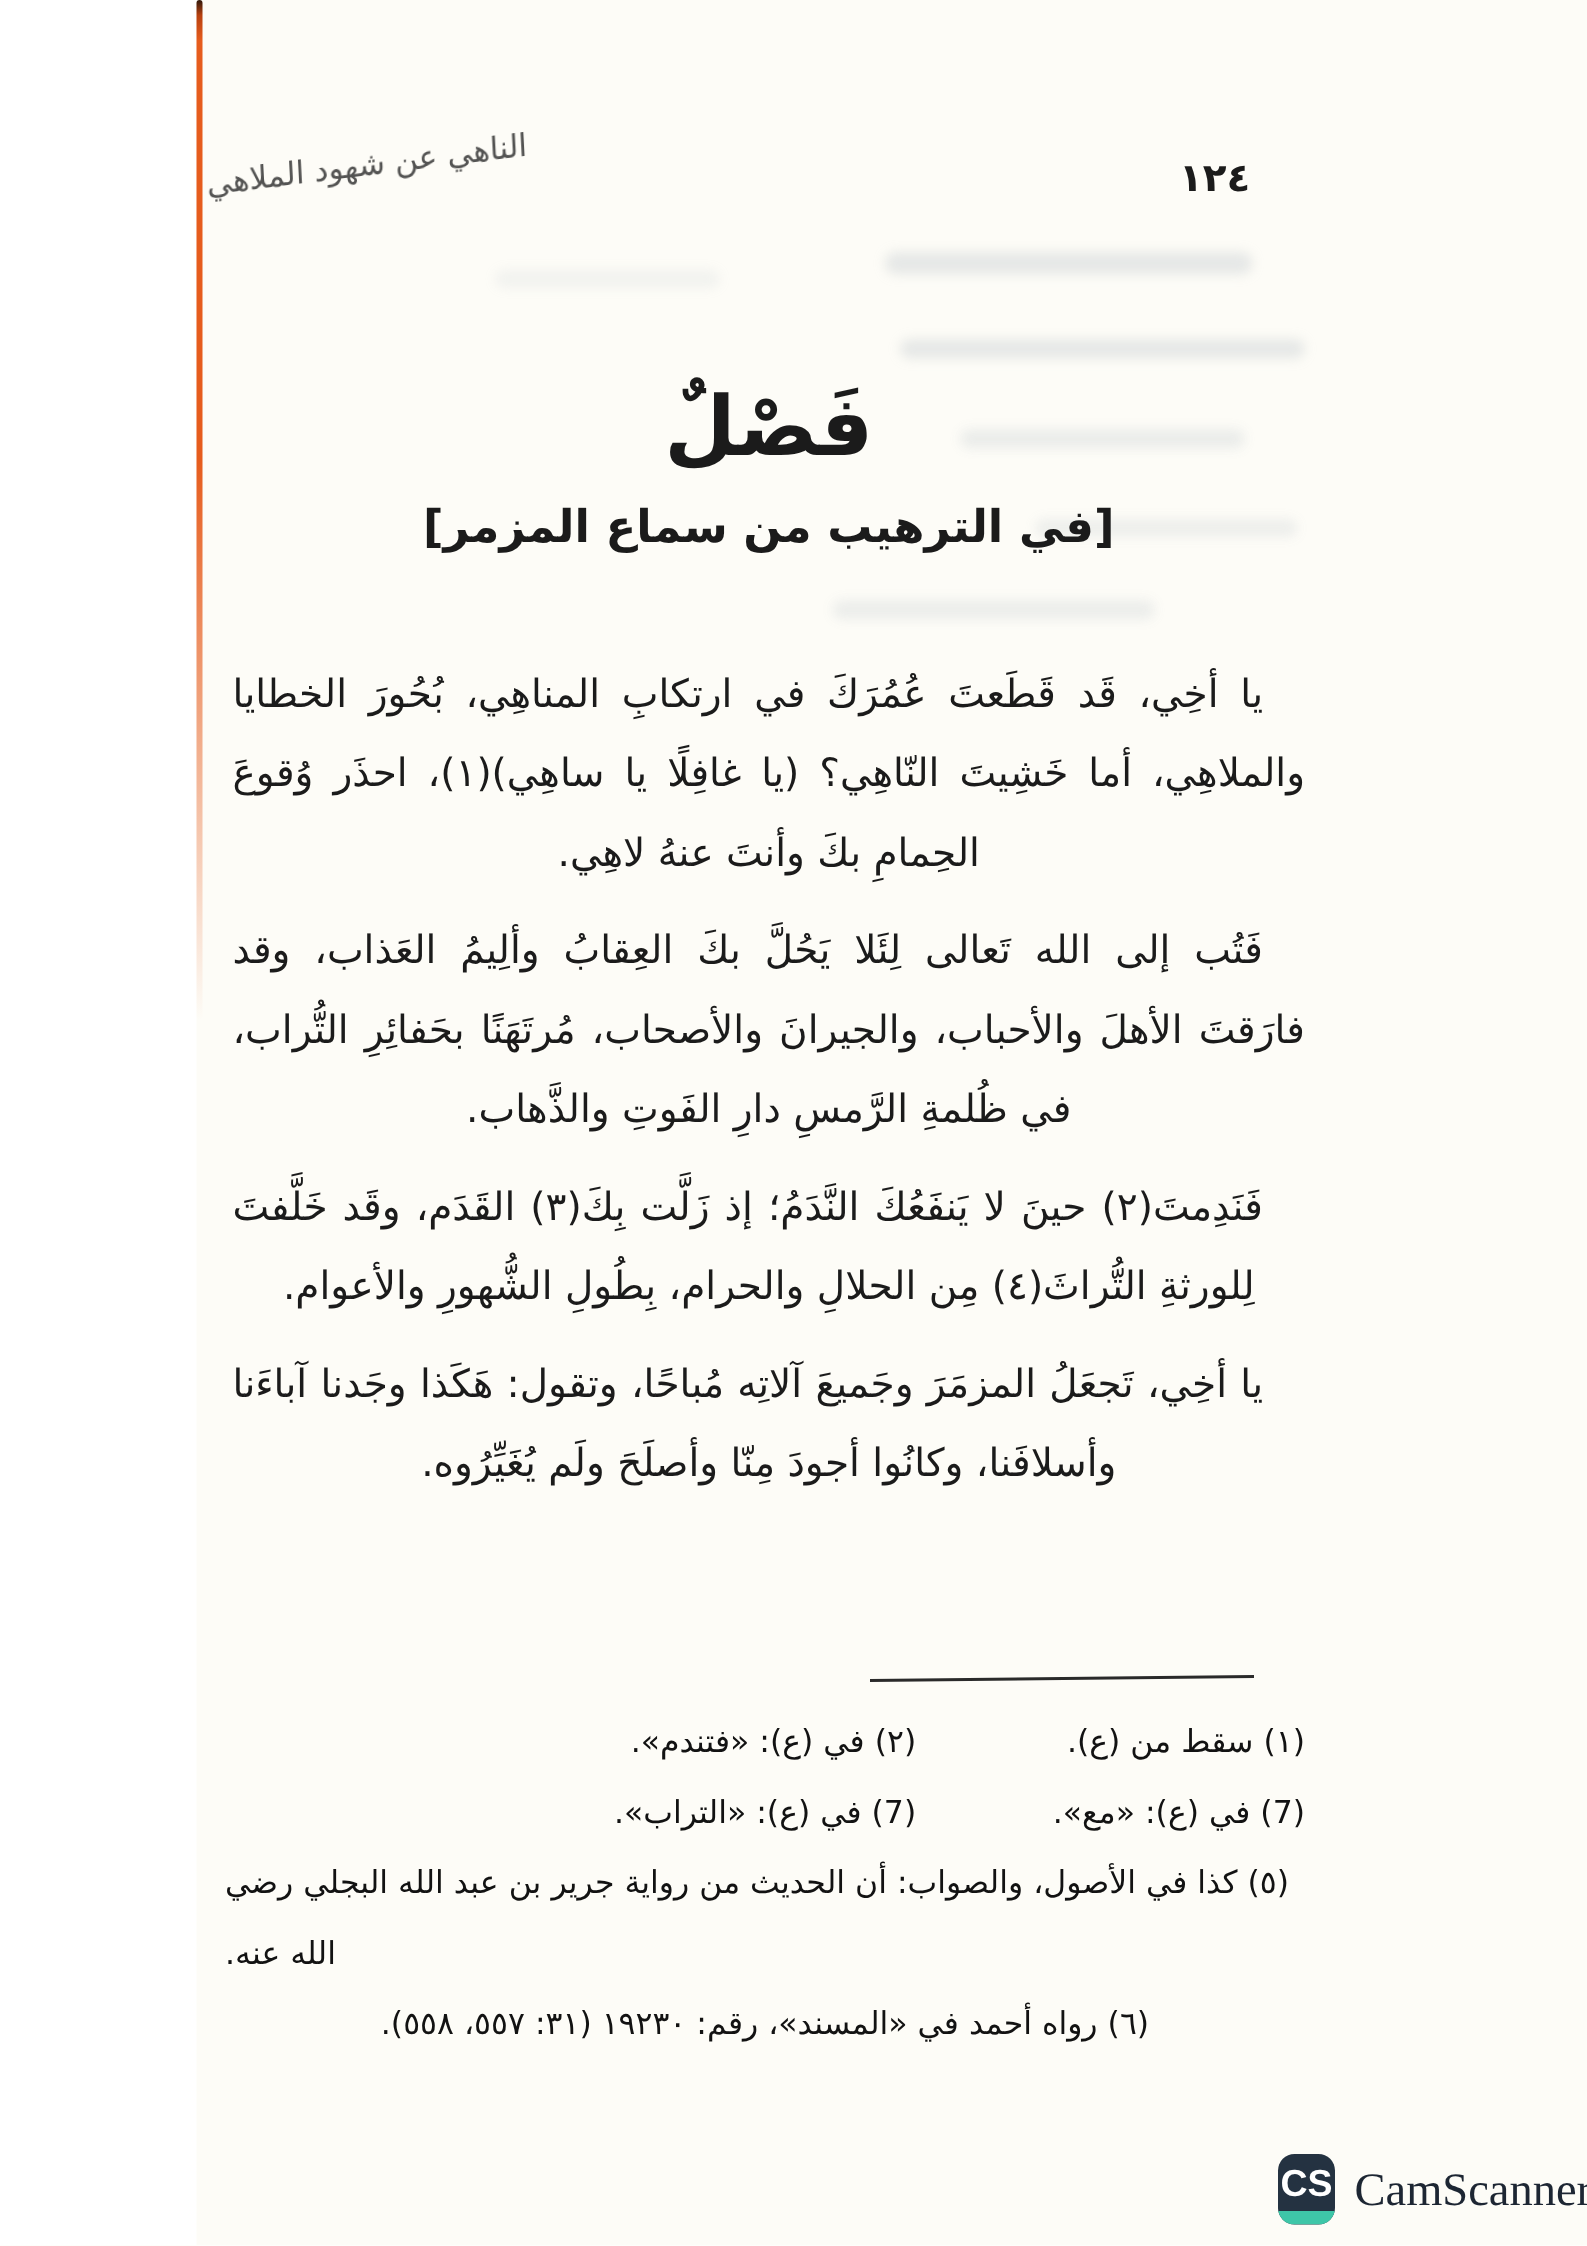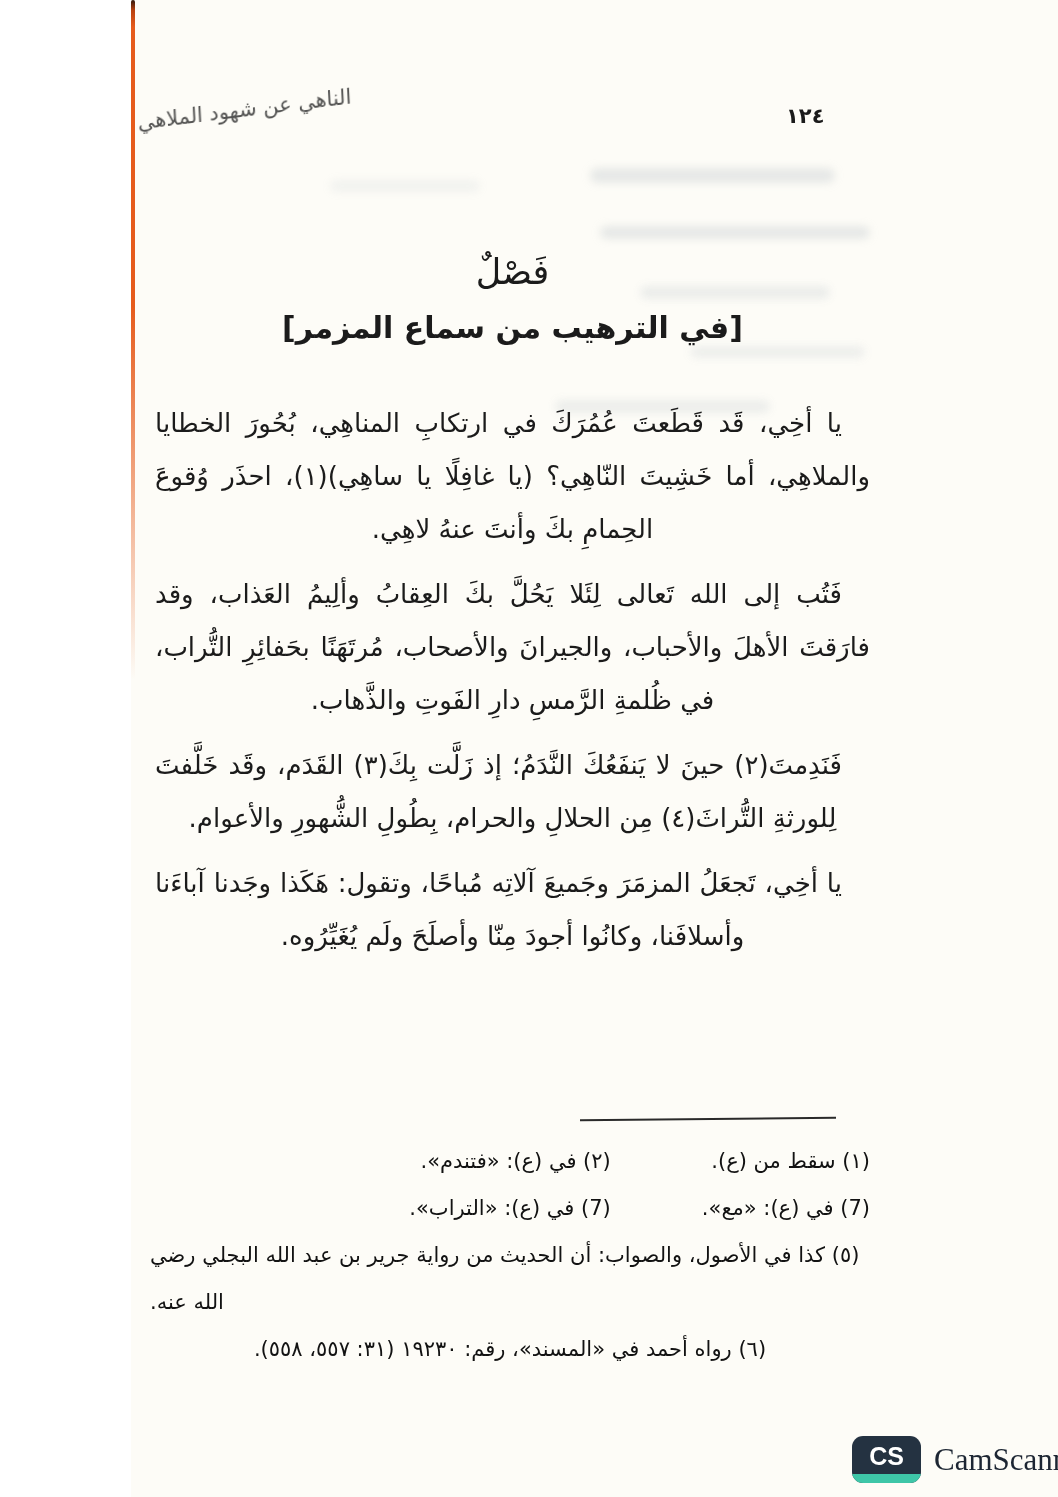--- a/index.html
+++ b/index.html
@@ -35,21 +35,21 @@
     color: #2e2e2e;
     opacity: .82;
     transform: rotate(-7deg) skewX(-4deg);
     letter-spacing: -1px;
     filter: blur(.3px);
     white-space: nowrap;
   }
   .page-number {
     position: absolute;
     left: 786px; top: 104px;
-    font-size: 21px;
+    font-size: 26px;
     font-weight: bold;
     direction: rtl;
   }
   
   .ghost {
     position: absolute;
     height: 15px;
     border-radius: 8px;
     background: rgba(168,178,184,.26);
     filter: blur(4px);
@@ -62,29 +62,29 @@
   .g6 { left: 330px; top: 180px; width: 150px; height: 12px; opacity:.5; }
 
   .content {
     position: absolute;
     left: 155px; right: 188px;
     top: 252px;
     direction: rtl;
   }
   .chapter-title {
     text-align: center;
-    font-size: 35px;
-    font-weight: normal;
+    font-size: 55px;
+    font-weight: bold;
     margin-bottom: 18px;
   }
   .chapter-subtitle {
     text-align: center;
     font-size: 30px;
     font-weight: bold;
-    margin-bottom: 52px;
+    margin-bottom: 68px;
   }
   .body-text p {
     font-size: 26px;
     line-height: 53px;
     text-align: justify;
     text-align-last: center;
     text-indent: 28px;
     margin-bottom: 12px;
   }
   
@@ -115,21 +115,21 @@
 
   
   .watermark {
     position: absolute;
     left: 852px; top: 1436px;
     display: flex;
     align-items: center;
     direction: ltr;
   }
   .cs-logo {
-    width: 69px; height: 47px;
+    width: 38px; height: 47px;
     border-radius: 11px;
     overflow: hidden;
     background: #243241;
     display: flex;
     flex-direction: column;
     flex-shrink: 0;
     justify-content: flex-end;
   }
   .cs-logo .cs-letters {
     flex: 1;

